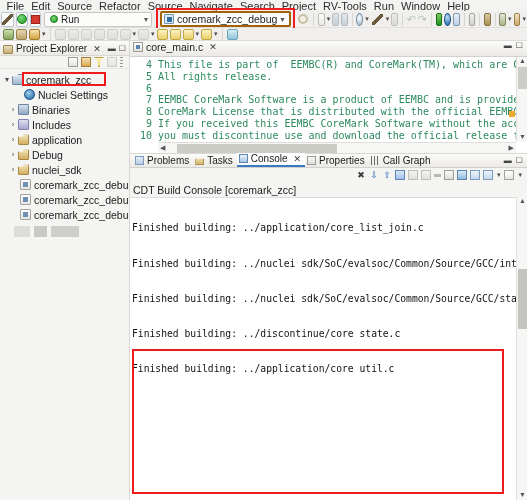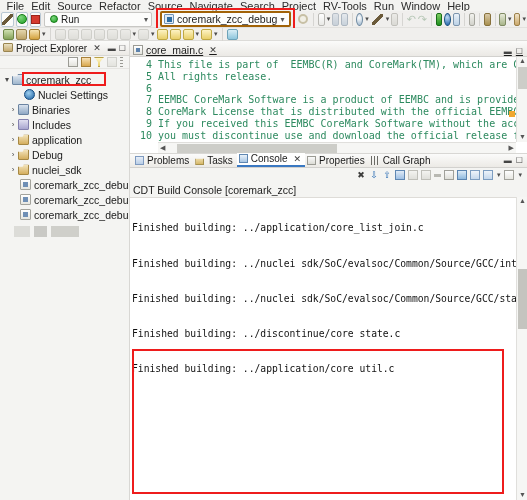--- a/index.html
+++ b/index.html
@@ -128,21 +128,21 @@
   
   .left-pane {
     position: absolute; top: 41px; left: 0; width: 130px; bottom: 0;
     background: #f4f4f2; border-right: 1px solid #d8d7d4;
   }
   .pe-tabrow {
     height: 15px; display: flex; align-items: center;
     background: linear-gradient(#fbfbfa,#eceae6);
     border-bottom: 1px solid #d8d7d4; padding-left: 3px;
   }
-  .pe-tab { display:flex; align-items:flex-start; gap:3px; font-size: 10px; }
+  .pe-tab { display:flex; align-items:flex-end; gap:3px; font-size: 10px; }
   .pe-tab-icon {
     width: 10px; height: 9px; background: linear-gradient(#e9e0c2,#c6ab70);
     border: 1px solid #9a8550; border-radius: 1px;
   }
   .xclose { font-size: 9px; color: #3c3c3c; margin-left: 3px; }
   .pe-winbtns { margin-left: auto; display:flex; gap:3px; padding-right:3px; color:#444; font-size:8px;}
   .pe-toolrow {
     height: 13px; display: flex; align-items: center; justify-content: flex-end;
     gap: 3px; padding-right: 6px; background: #f4f4f2;
     border-bottom: 1px solid #e6e5e2;
@@ -184,23 +184,23 @@
 
   
   .right-pane {
     position: absolute; top: 41px; left: 130px; right: 0; bottom: 0;
     background: #f4f4f2;
   }
 
   
   .editor { height: 113px; background: #ffffff; border-bottom: 1px solid #d8d7d4; position: relative;}
   .ed-tabrow {
-    height: 16px; display: flex; align-items: flex-end;
+    height: 16px; display: flex; align-items: flex-start;
     background: linear-gradient(#fbfbfa,#ebe9e5);
-    border-bottom: 1px solid #d2d1ce; padding-left: 3px; text-decoration: underline;
+    border-bottom: 1px solid #d2d1ce; padding-left: 3px;
   }
   .ed-tab { display:flex; align-items:center; gap:3px; font-size: 10.5px; }
   .ed-tab-icon { width: 10px; height: 10px; background: linear-gradient(#ffffff,#e3e3dd); border: 1px solid #9b9b94;}
   .ed-tab-icon::after{content:"";display:block;width:4px;height:4px;margin:2px auto 0;background:#5d82ad;}
   .ed-winbtns { margin-left:auto; display:flex; gap:4px; padding-right:4px; color:#444; font-size:8px;}
   .code {
     font-family: "DejaVu Sans Mono", monospace;
     font-size: 10px; line-height: 11.8px;
     color: #2d8a5f; padding: 2px 0 0 0; position: relative;
     height: 84px; overflow: hidden;

